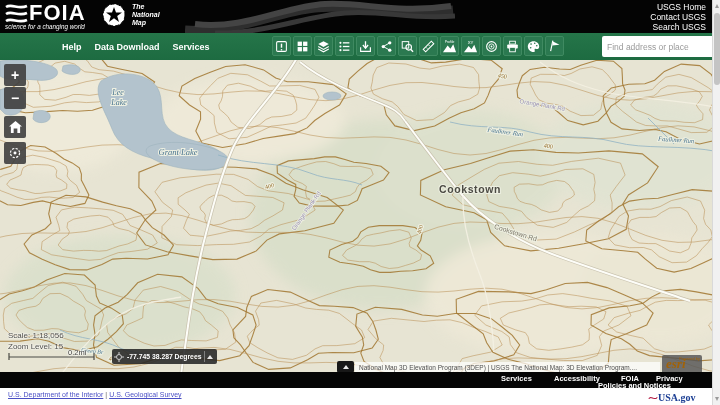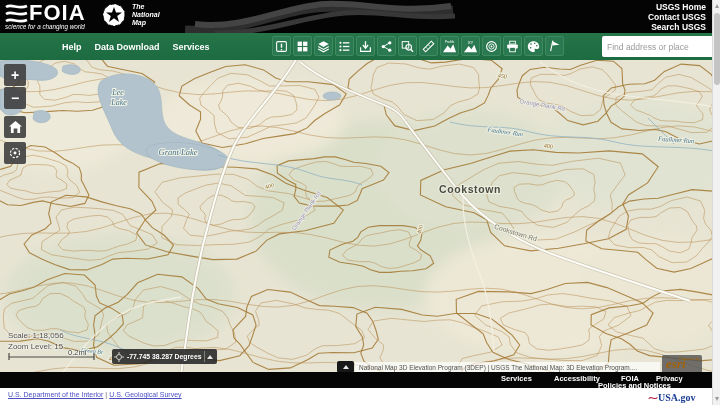--- a/index.html
+++ b/index.html
@@ -11,21 +11,21 @@
   .hdr{position:absolute;left:0;top:0;width:720px;height:33px;background:#040404;overflow:hidden;}
   .usgs-logo{position:absolute;left:5px;top:2px;display:flex;align-items:flex-start;}
   .usgs-wave{width:24px;height:22px;}
   .usgs-text{color:#fff;font-weight:bold;font-size:22px;line-height:22px;letter-spacing:1px;}
   .usgs-tag{position:absolute;left:5px;top:23px;color:#fff;font-style:italic;font-size:6.3px;white-space:nowrap;}
   .tnm{position:absolute;left:102px;top:3px;display:flex;align-items:center;gap:6px;}
   .tnm-emblem{width:24px;height:24px;}
   .tnm-text{color:#fff;font-size:7px;font-weight:bold;font-style:italic;line-height:8px;}
   .hdr-wave{position:absolute;left:185px;top:0;}
   .hdr-links{position:absolute;right:14px;top:2px;text-align:right;}
-  .hdr-links a{display:block;color:#fff;font-size:8.5px;font-weight:bold;line-height:10px;text-decoration:none;cursor:pointer;}
+  .hdr-links a{display:block;color:#fff;font-size:8.5px;font-weight:normal;line-height:10px;text-decoration:none;cursor:pointer;}
 
   
   .menubar{position:absolute;left:0;top:33px;width:720px;height:27px;
            background:linear-gradient(#257549,#1d6b41);padding-left:12px;}
   .menus{position:absolute;left:62px;top:0;height:27px;display:flex;align-items:center;gap:13px;}
   .menus span{color:#fff;font-size:9px;font-weight:bold;cursor:pointer;white-space:nowrap;}
   .tools{position:absolute;left:272px;top:3px;display:flex;gap:2px;}
   .tbtn{width:19px;height:20px;background:#2b7950;border:1px solid #3f8a61;border-radius:2px;
         display:flex;align-items:center;justify-content:center;cursor:pointer;padding:0;}
   .tbtn svg{display:block;}

